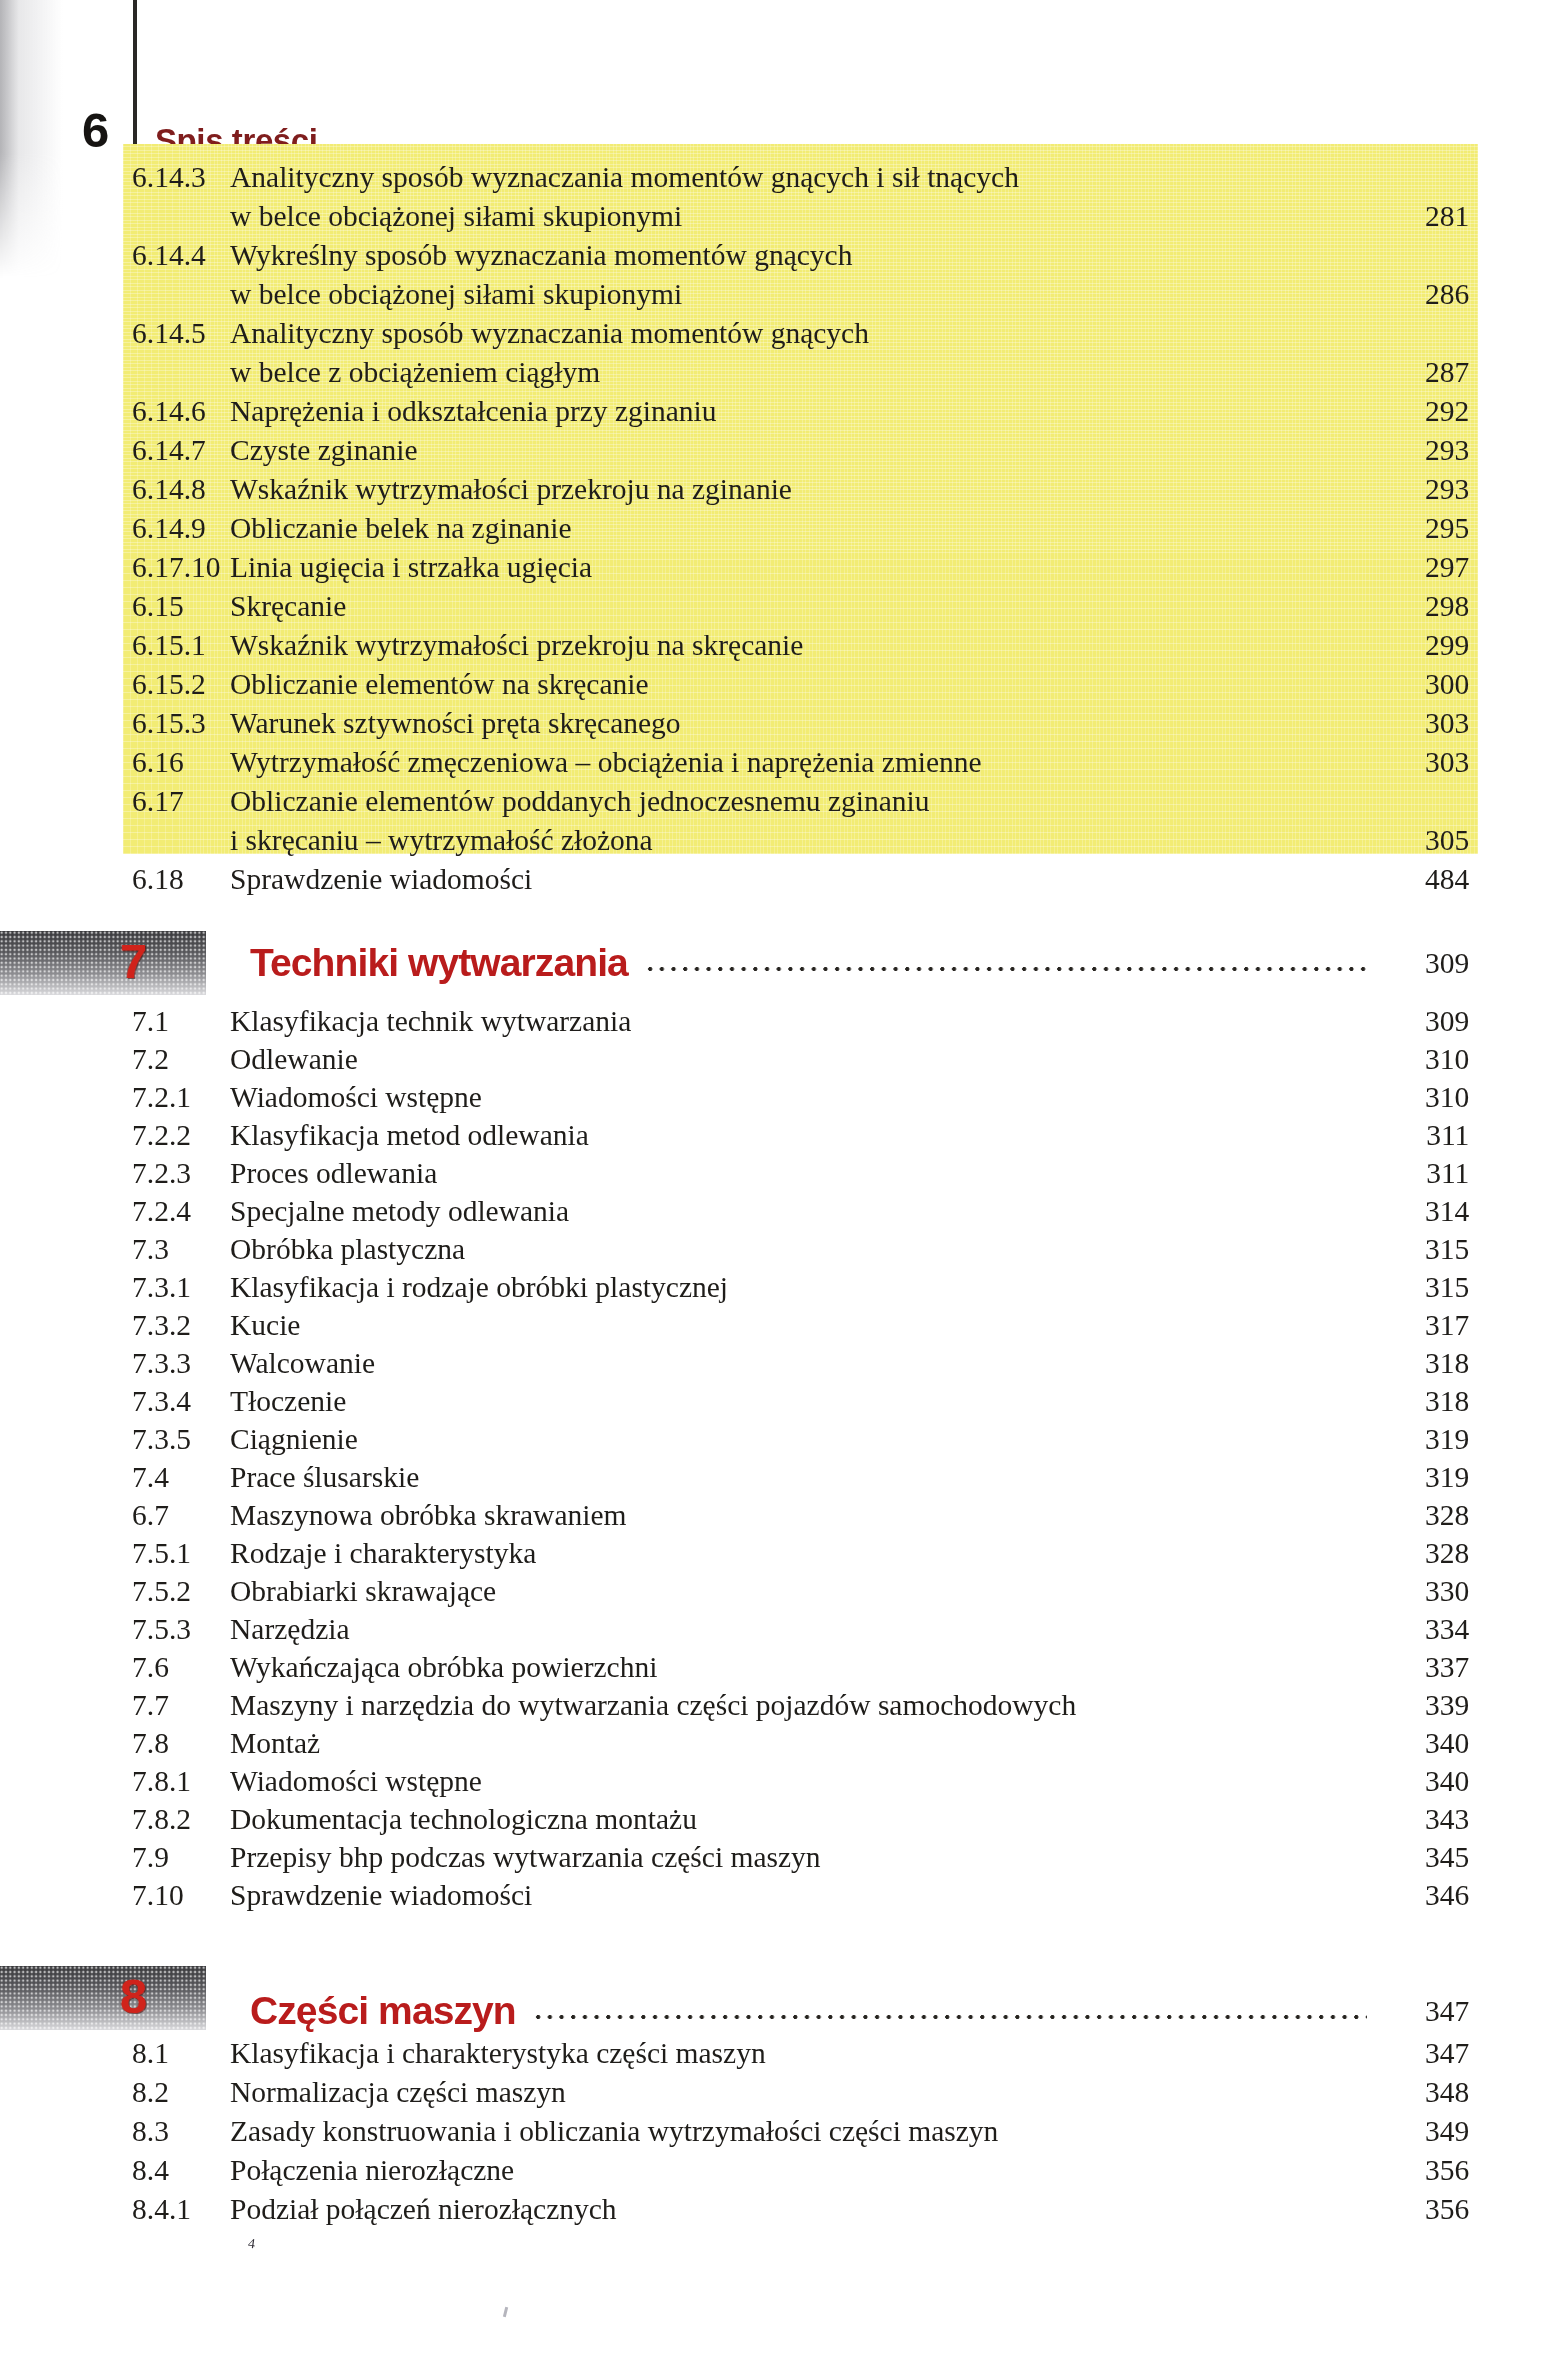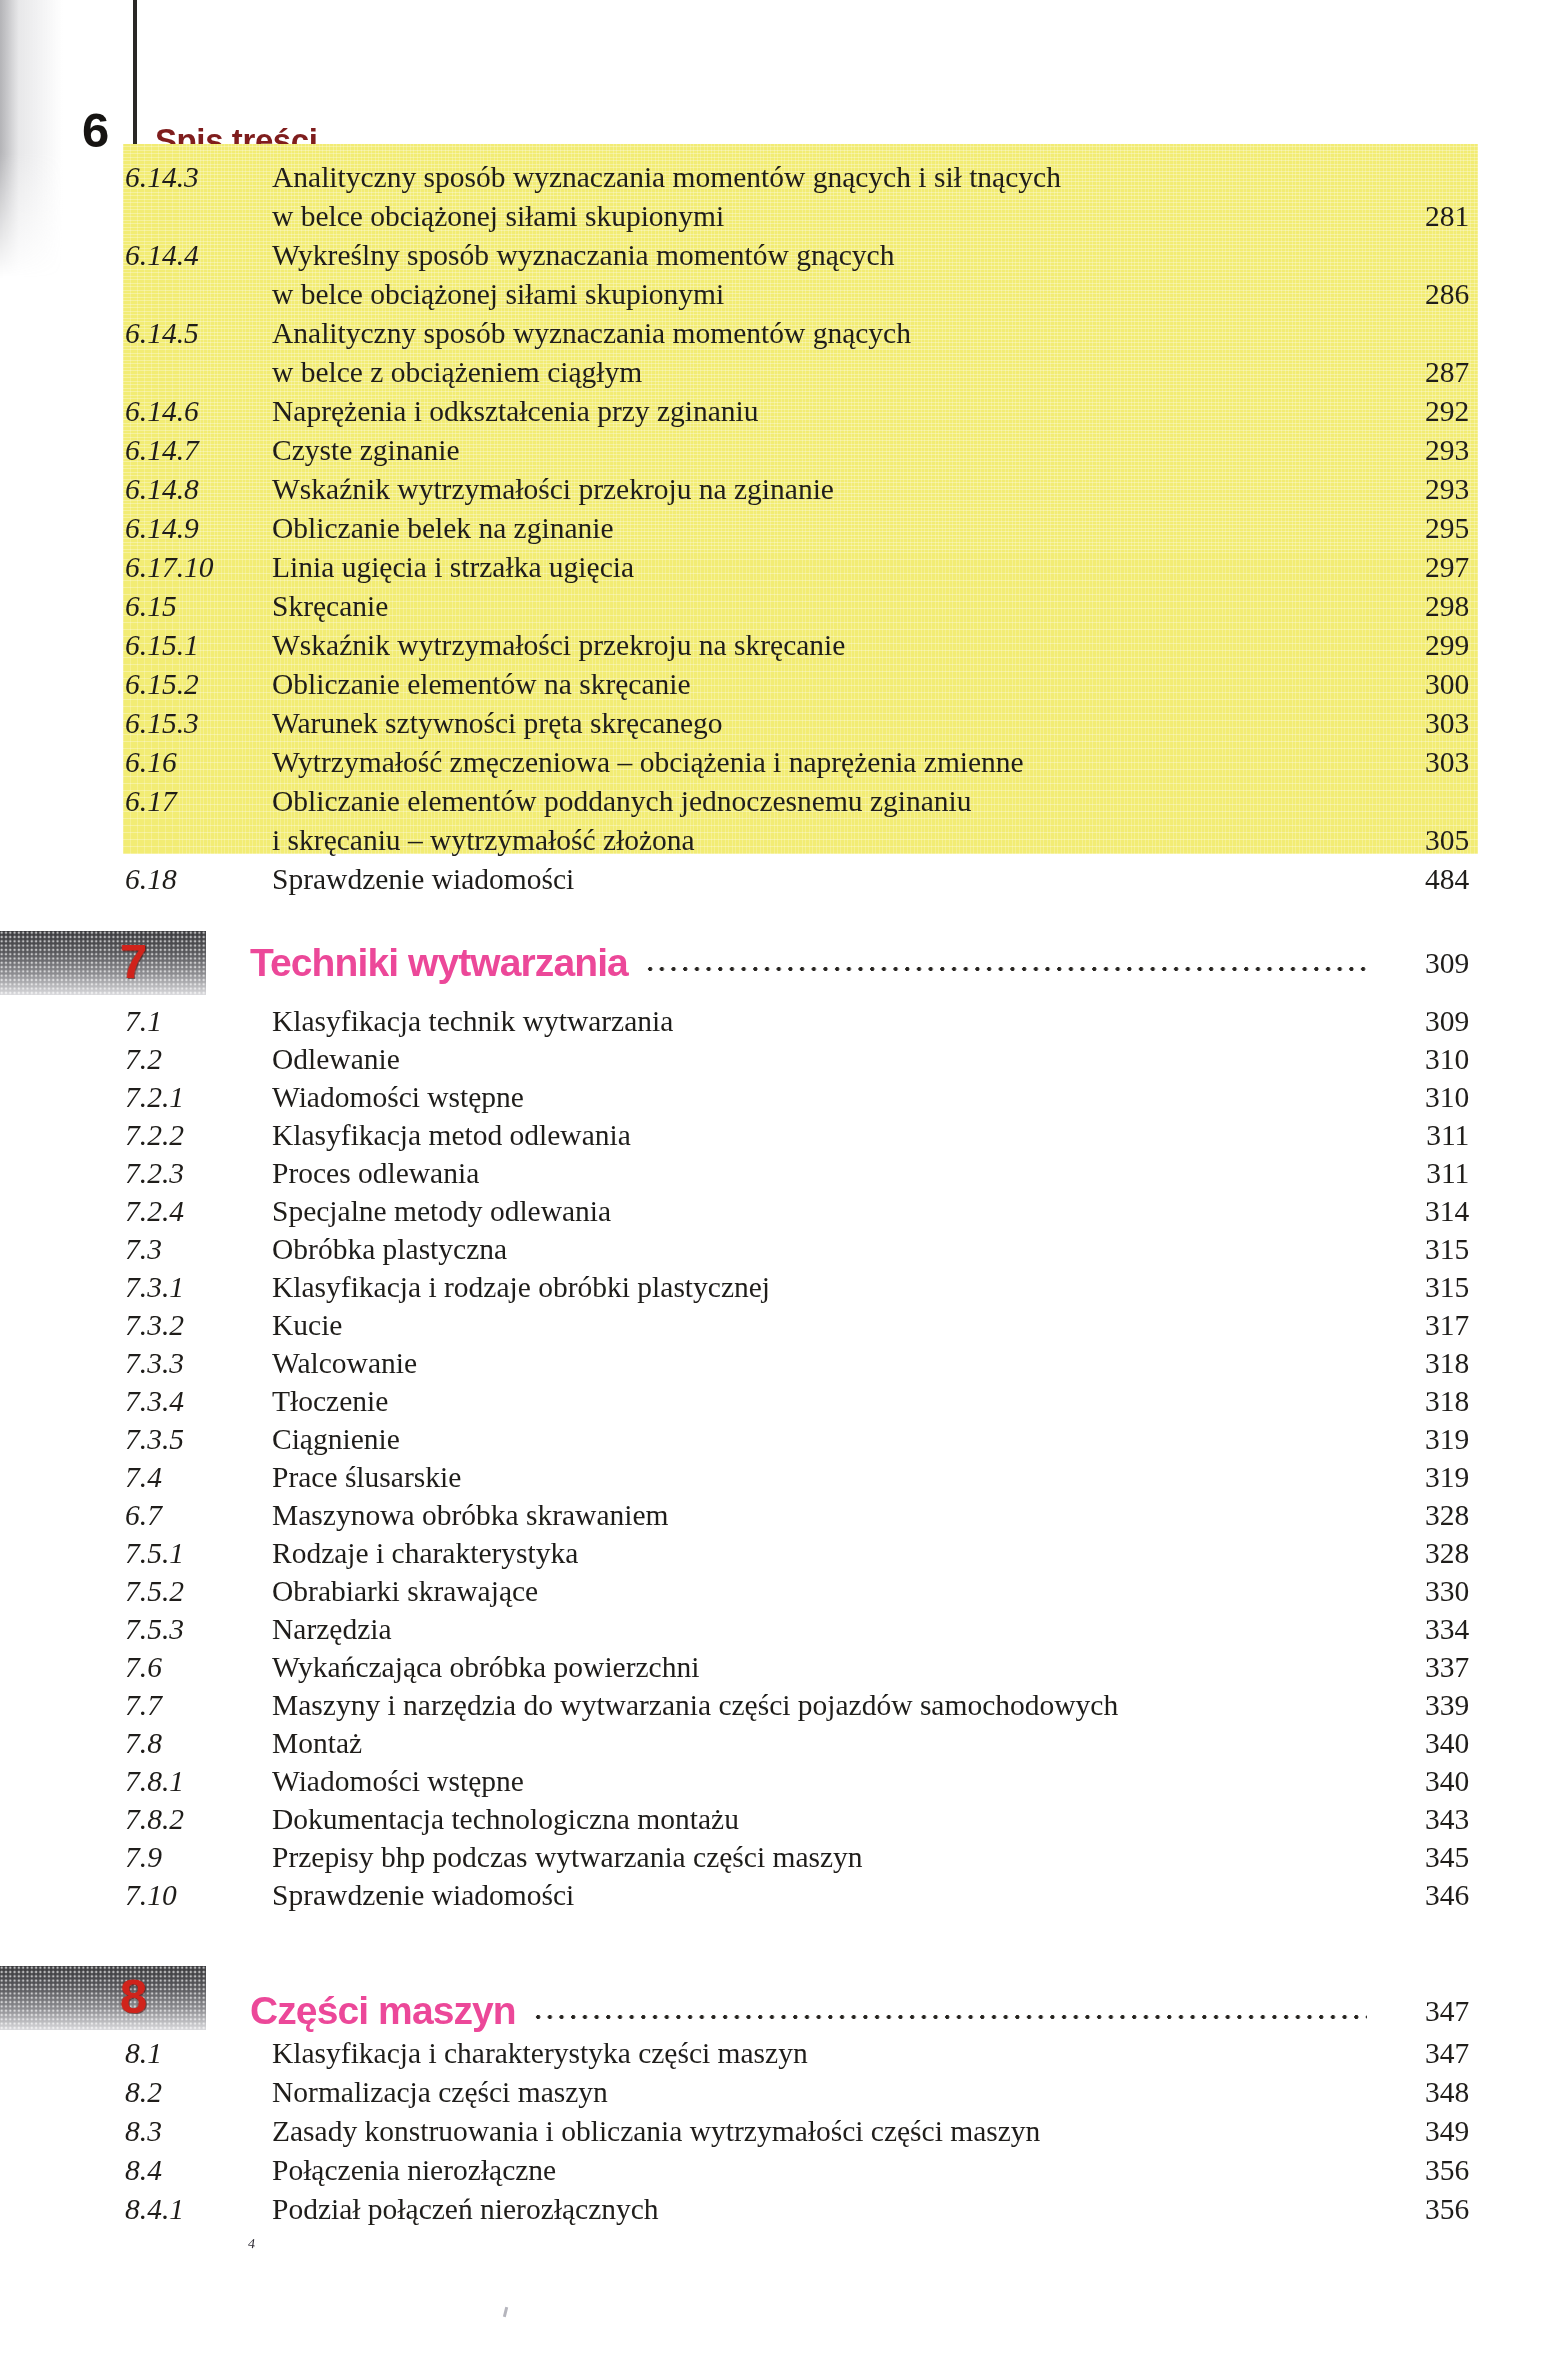--- a/index.html
+++ b/index.html
@@ -27,21 +27,21 @@
       repeating-linear-gradient(90deg, rgba(255,255,255,0.22) 0 0.9px, rgba(255,255,255,0) 0.9px 3.5px),
       #f2ec74;}
 
   
   .toclist{position:absolute;left:123px;width:1355px;font-size:29.5px;}
   #toc6{top:144px;line-height:39px;padding-top:14px;}
   #toc7{top:995px;line-height:38px;padding-top:7px;}
   #toc8{top:2024px;line-height:39px;padding-top:10.4px;}
 
   .row{display:flex;align-items:stretch;}
-  .num{width:149px;box-sizing:border-box;padding-left:2px;flex-shrink:0;align-self:flex-start;font-style:italic;}
+  .num{width:107px;box-sizing:border-box;padding-left:9px;flex-shrink:0;align-self:flex-start;}
   .mid{flex:1;min-width:0;}
   .line{display:block;}
   .lastline{display:flex;flex-direction:column;}
   .ttl{white-space:nowrap;}
   .dots{flex:1;min-width:21px;margin:0 29.5px 0 10.4px;
     background-image:radial-gradient(circle at 5.2px 5.2px, #26231f 1.8px, rgba(0,0,0,0) 2.4px);
     background-size:11.7px 10.4px;background-repeat:repeat-x;background-position:left bottom 6px;}
   .pg{width:82px;box-sizing:border-box;padding-right:8.7px;text-align:right;
     flex-shrink:0;align-self:flex-end;}
 
@@ -54,21 +54,21 @@
   #chap7block{top:931px;}
   #chap8block{top:1966px;}
   .chapnum{position:absolute;left:120px;top:50%;transform:translateY(-54%);
     font-family:"Liberation Sans",sans-serif;font-weight:bold;font-size:49px;
     color:#d0231b;text-shadow:0.9px 0.9px 0 rgba(74,10,5,0.55), -0.9px 0 0 rgba(120,20,10,0.35);}
 
   .chaprow{position:absolute;left:250px;width:1228px;height:64px;display:flex;align-items:center;}
   #chap7row{top:931px;}
   #chap8row{top:1979px;}
   .chaptitle{font-family:"Liberation Sans",sans-serif;font-weight:bold;font-size:39px;
-    letter-spacing:-0.9px;color:#ec4899;white-space:nowrap;}
+    letter-spacing:-0.9px;color:#b91c1c;white-space:nowrap;}
   .chapdots{align-self:stretch;background-position:left bottom 21px;margin-left:17.4px;}
   .chappage{font-family:"Liberation Serif",serif;font-size:29.5px;width:82px;box-sizing:border-box;
     padding-right:8.7px;text-align:right;flex-shrink:0;}
 
   
   .speck{position:absolute;left:248px;top:2236px;font-size:14px;color:#35323a;transform:rotate(8deg);}
   .speck2{position:absolute;left:504px;top:2307px;width:2.6px;height:10.4px;background:#8d8d99;opacity:0.65;transform:rotate(14deg);}
 </style>
 </head>
 <body>

